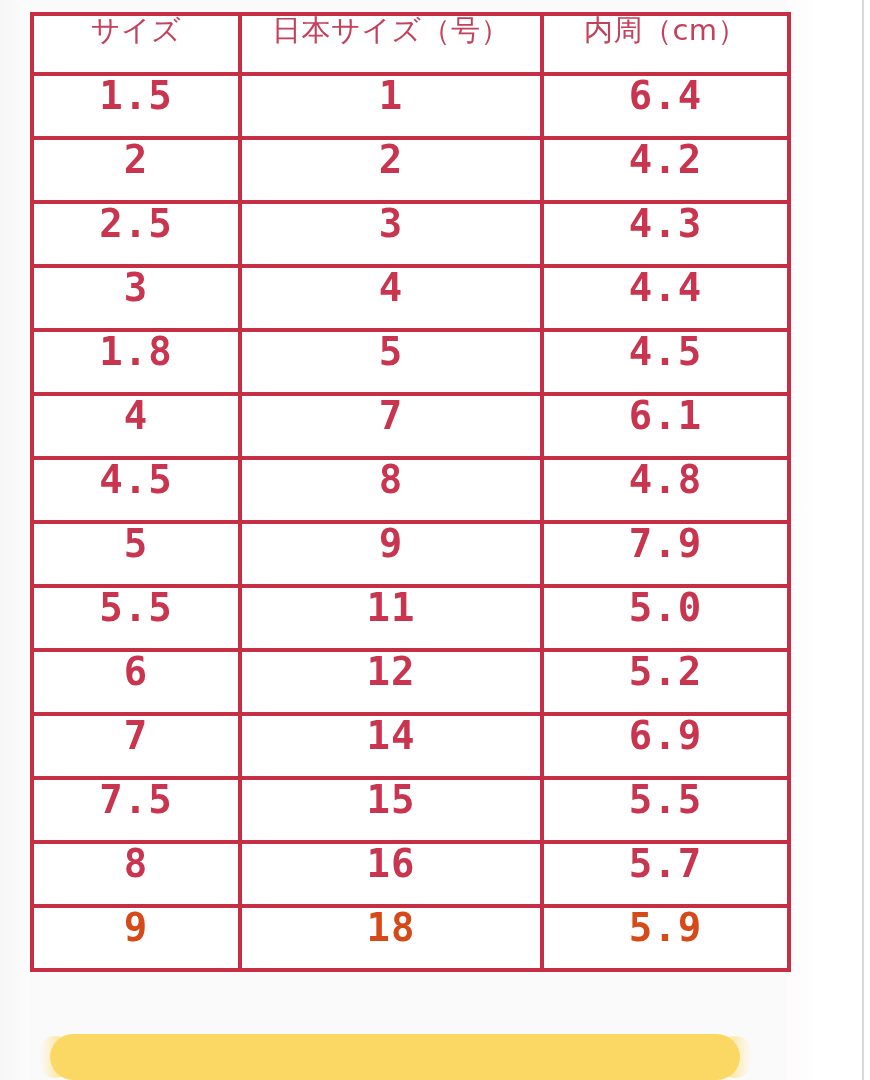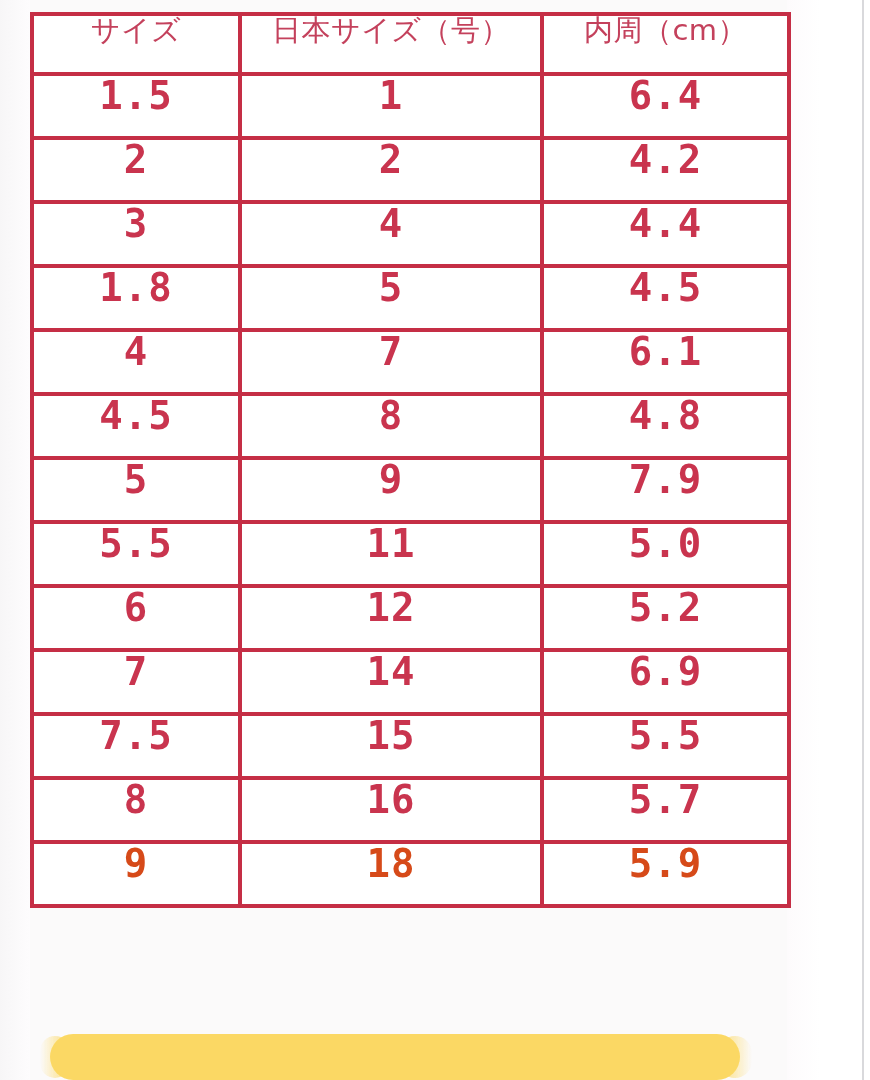--- a/index.html
+++ b/index.html
@@ -164,20 +164,25 @@
             <td><span>1.5</span></td>
             <td><span>1</span></td>
             <td><span>6.4</span></td>
           </tr>
           <tr>
             <td><span>2</span></td>
             <td><span>2</span></td>
             <td><span>4.2</span></td>
           </tr>
           <tr>
+            <td><span>2.5</span></td>
+            <td><span>3</span></td>
+            <td><span>4.3</span></td>
+          </tr>
+          <tr>
             <td><span>3</span></td>
             <td><span>4</span></td>
             <td><span>4.4</span></td>
           </tr>
           <tr>
             <td><span>1.8</span></td>
             <td><span>5</span></td>
             <td><span>4.5</span></td>
           </tr>
           <tr>

